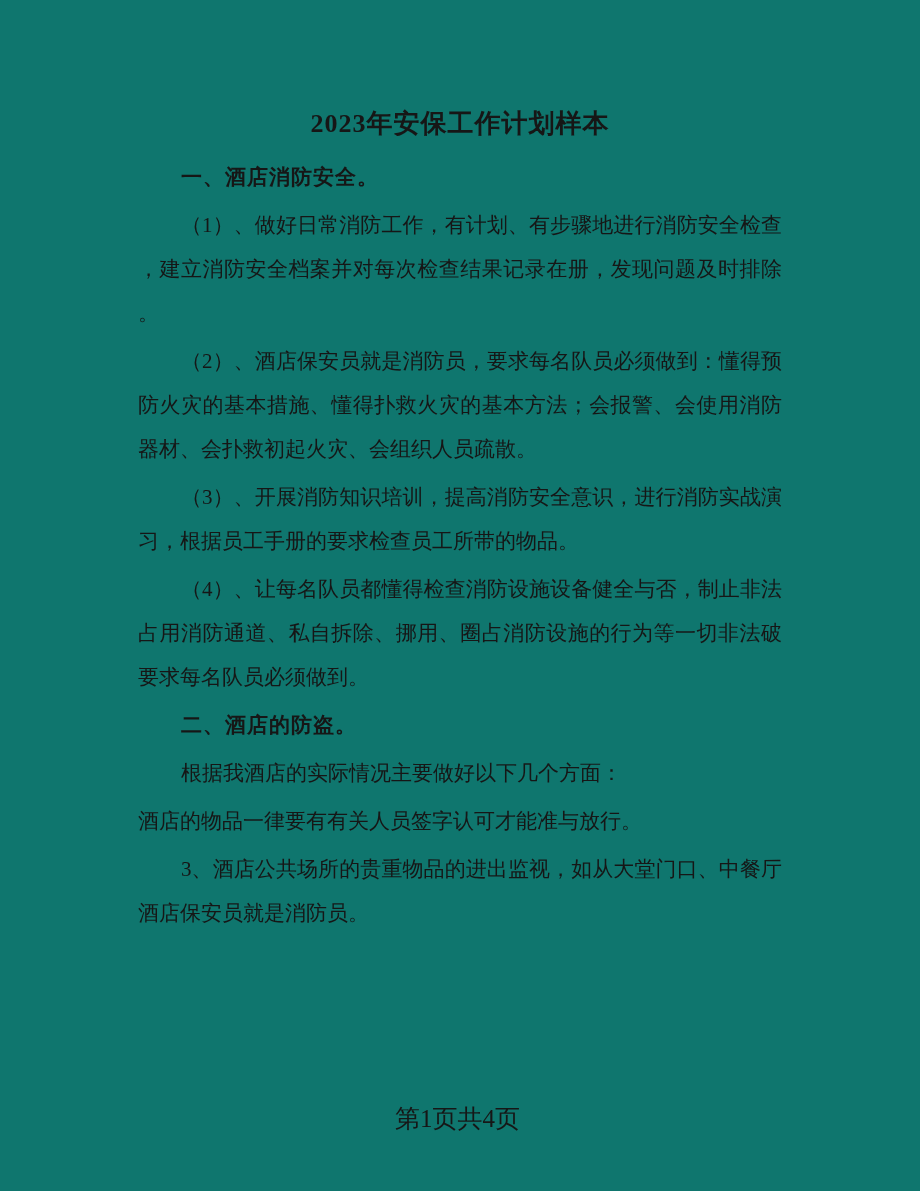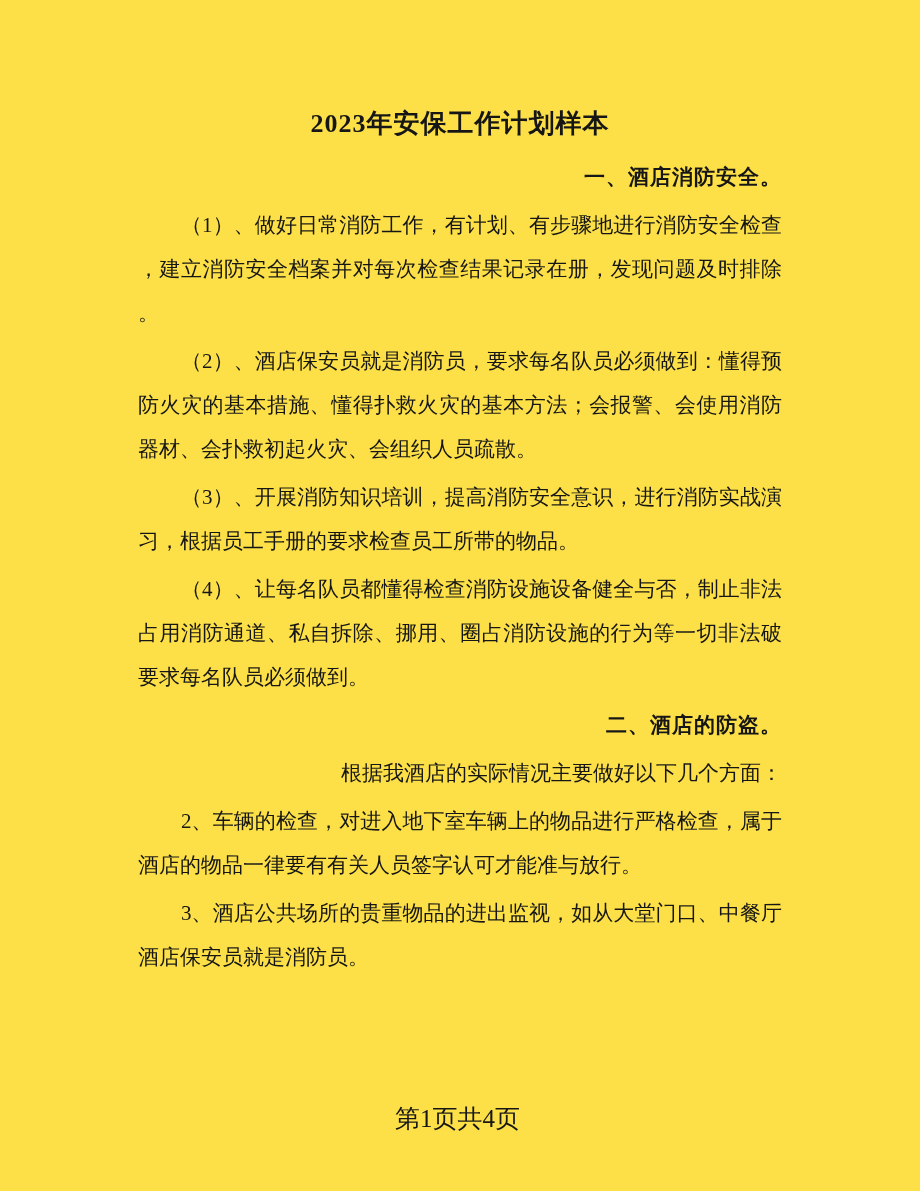--- a/index.html
+++ b/index.html
@@ -4,21 +4,21 @@
 <style>
   html, body {
     margin: 0;
     padding: 0;
     background: #ffffff;
   }
   .page {
     position: relative;
     width: 920px;
     height: 1191px;
-    background: #fde047;
+    background: #0f766e;
     color: #161616;
     font-family: "Liberation Serif", "DejaVu Serif", serif;
     overflow: hidden;
   }
   .doc {
     position: absolute;
     left: 138px;
     right: 138px;
     top: 98px;
   }
@@ -38,21 +38,20 @@
     line-height: 44px;
     height: 44px;
     overflow: hidden;
   }
   .line.h {
     font-weight: bold;
     letter-spacing: 1px;
   }
   .line.ind {
     text-indent: 43px;
-    text-align: right;
   }
   .line.jl {
     text-align: justify;
     text-align-last: justify;
     -moz-text-align-last: justify;
     text-justify: inter-character;
   }
   .footer {
     position: absolute;
     left: 0;
@@ -101,21 +100,20 @@
     <div class="block">
       <div class="line h ind">二、酒店的防盗。</div>
     </div>
 
     <div class="block">
       <div class="line ind">根据我酒店的实际情况主要做好以下几个方面：</div>
     </div>
 
 
     <div class="block">
-      <div class="line jl ind">2、车辆的检查，对进入地下室车辆上的物品进行严格检查，属于</div>
       <div class="line">酒店的物品一律要有有关人员签字认可才能准与放行。</div>
     </div>
 
     <div class="block">
       <div class="line jl ind">3、酒店公共场所的贵重物品的进出监视，如从大堂门口、中餐厅</div>
       <div class="line">酒店保安员就是消防员。</div>
     </div>
 
   </div>
 

